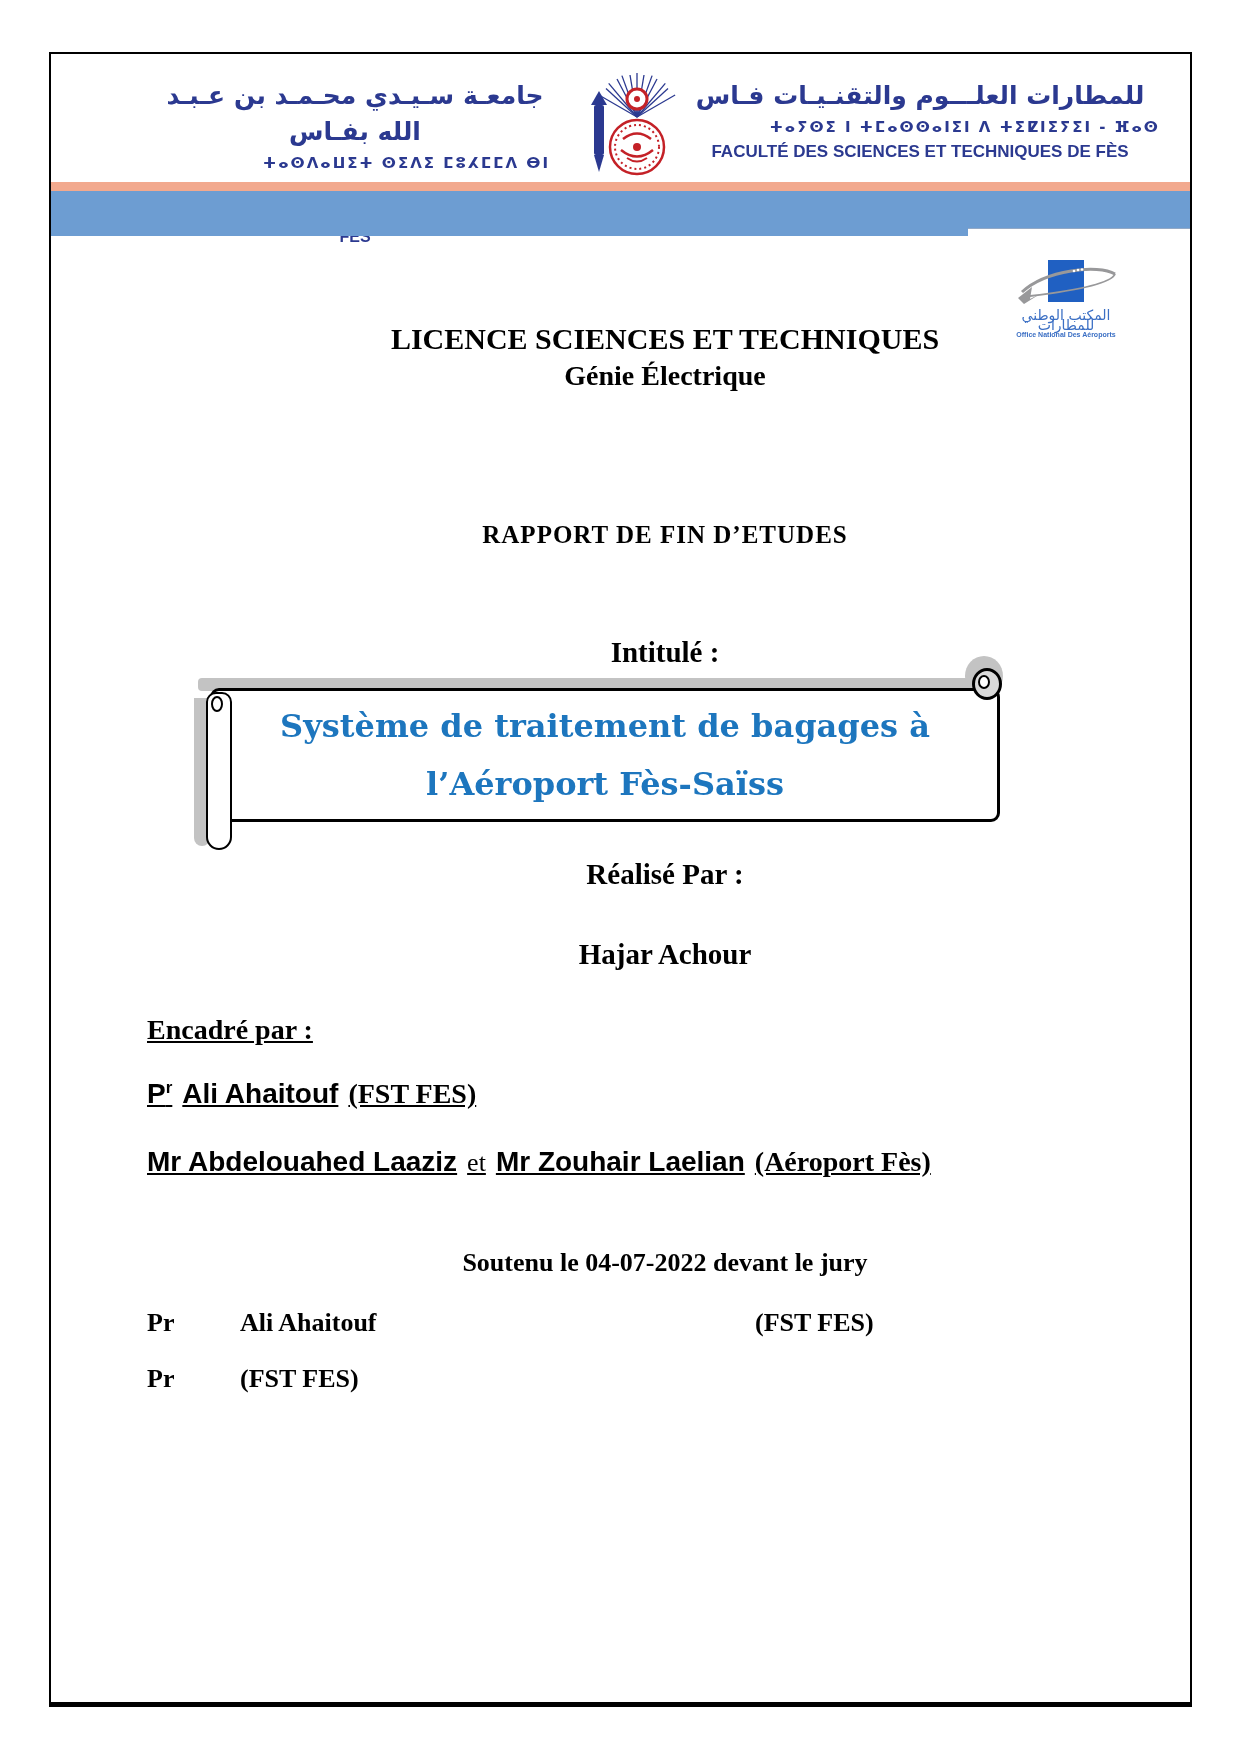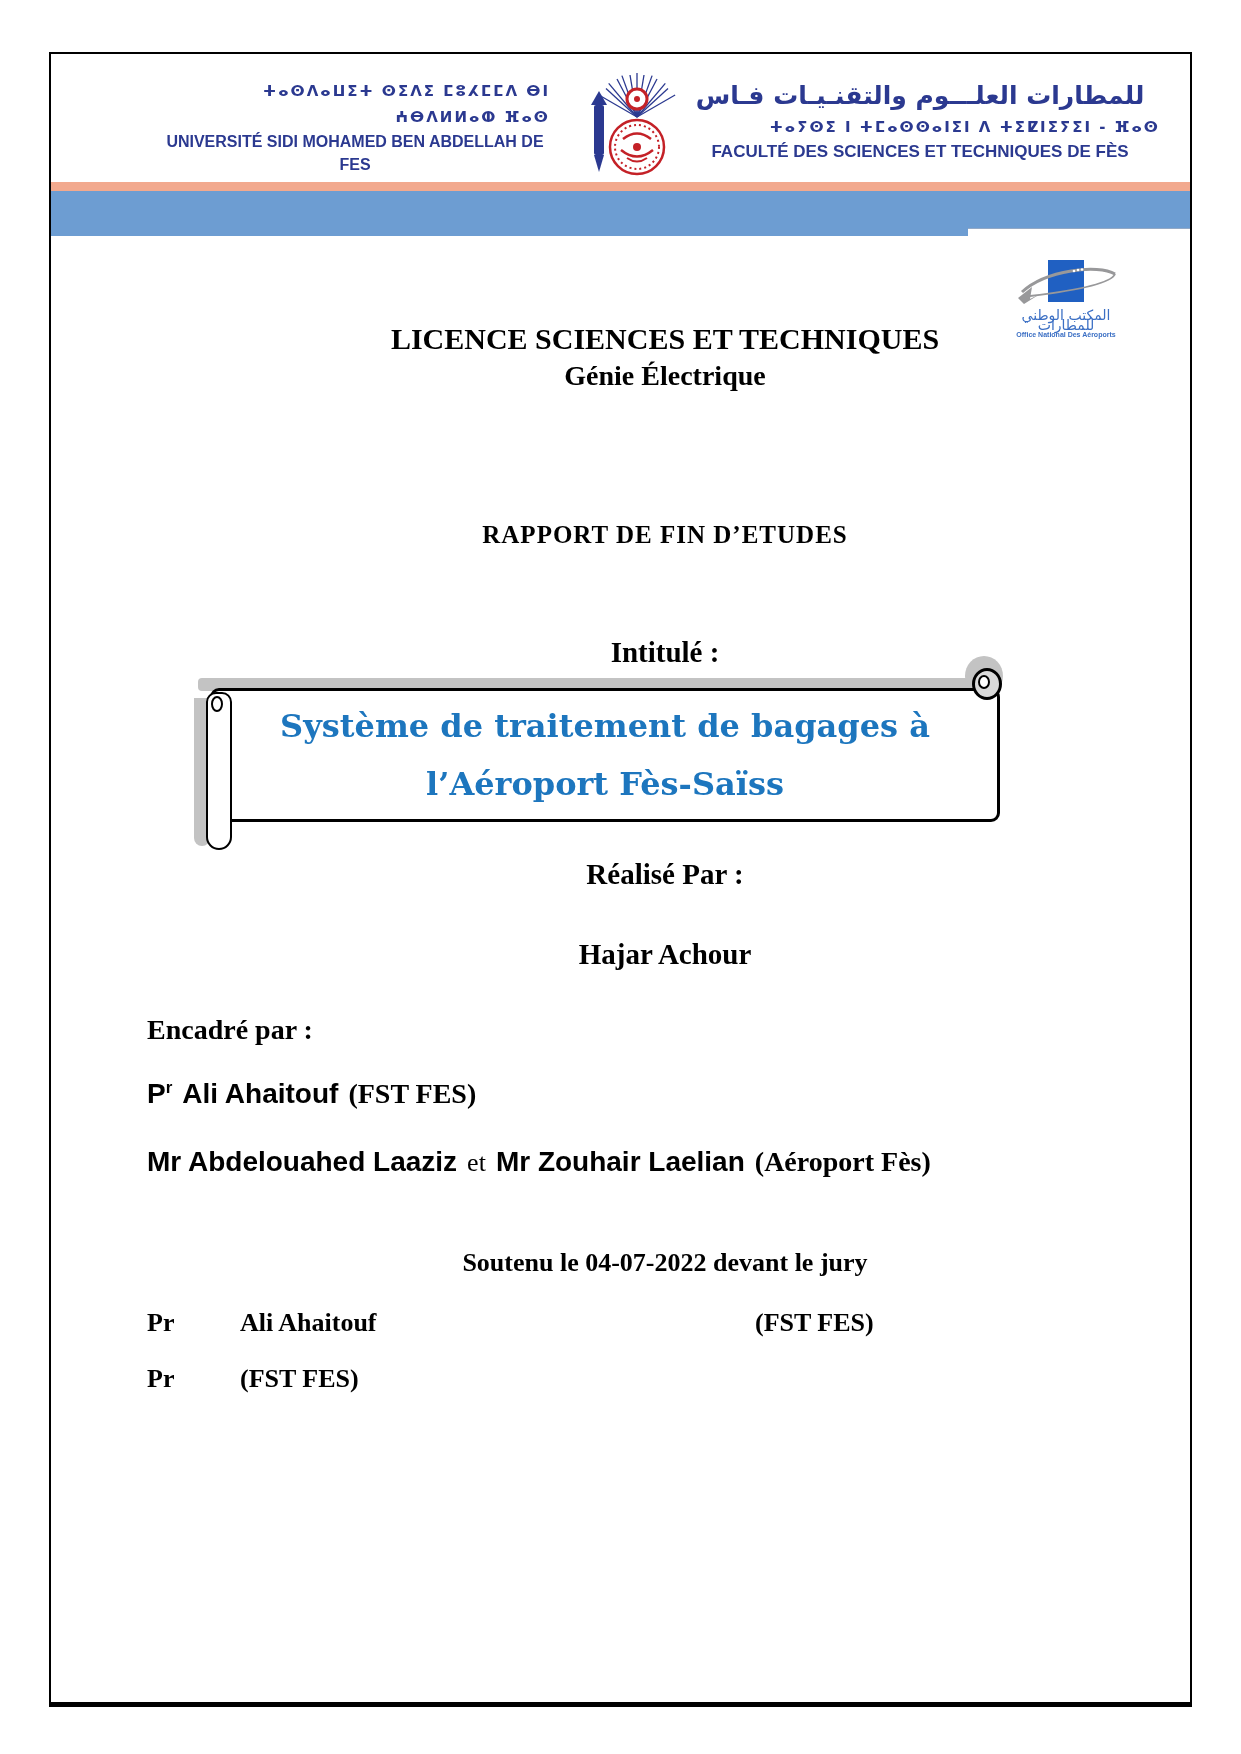--- a/index.html
+++ b/index.html
@@ -68,21 +68,21 @@
   .roll-curl {
     position:absolute; left:3px; top:2px; width:12px; height:16px;
     border:2.5px solid #000; border-radius:50%; background:#fff;
   }
   .scroll-title { position:absolute; left:0; width:100%; text-align:center;
     font-family:"DejaVu Serif", serif; font-weight:bold; font-size:32px; color:#1D76BE; }
   .scroll-title.l1 { top:16px; }
   .scroll-title.l2 { top:74px; }
 
   
-  .left-text { left:147px; color:#000; }
+  .left-text { left:147px; color:#000;text-decoration:underline; }
   .t-encadre { top:1014px; font-size:28px; font-weight:bold; }
   .sup-line { font-size:28px; font-weight:bold; }
   .sup1 { top:1078px; }
   .sup2 { top:1146px; }
   .f-sans { font-family:"Liberation Sans", sans-serif; font-weight:bold; }
   .f-serif { font-family:"Liberation Serif", serif; font-weight:bold; }
   .f-serif-n { font-family:"Liberation Serif", serif; font-weight:normal; font-size:26px; }
   .gap-l { margin-left:10px; }
   .sup-line sup { font-size:17px; }
 
@@ -93,20 +93,21 @@
   .jury-title { width:93px; }
   .jury-name  { width:515px; }
   .jury-aff   { flex:1; }
 </style>
 </head>
 <body>
 
 <div class="abs frame"></div>
 
 <div class="abs hdr-block hdr-left" style="left:160px; top:78px; width:390px;">
+  <div class="hdr-ar">جامعـة سـيـدي محـمـد بن عـبـد الله بفـاس</div>
   <div class="hdr-tf">ⵜⴰⵙⴷⴰⵡⵉⵜ ⵙⵉⴷⵉ ⵎⵓⵃⵎⵎⴷ ⴱⵏ ⵄⴱⴷⵍⵍⴰⵀ ⴼⴰⵙ</div>
   <div class="hdr-lt">UNIVERSITÉ SIDI MOHAMED BEN ABDELLAH DE FES</div>
 </div>
 
 <div class="abs" style="left:577px; top:54px; width:100px; height:132px;">
   <svg width="100" height="132" viewBox="0 0 100 130">
 
     <g stroke="#2B3990" stroke-width="1.3" fill="none">
       <line x1="60" y1="62" x2="21.9" y2="40"></line>
       <line x1="60" y1="62" x2="31.7" y2="28.3"></line>

